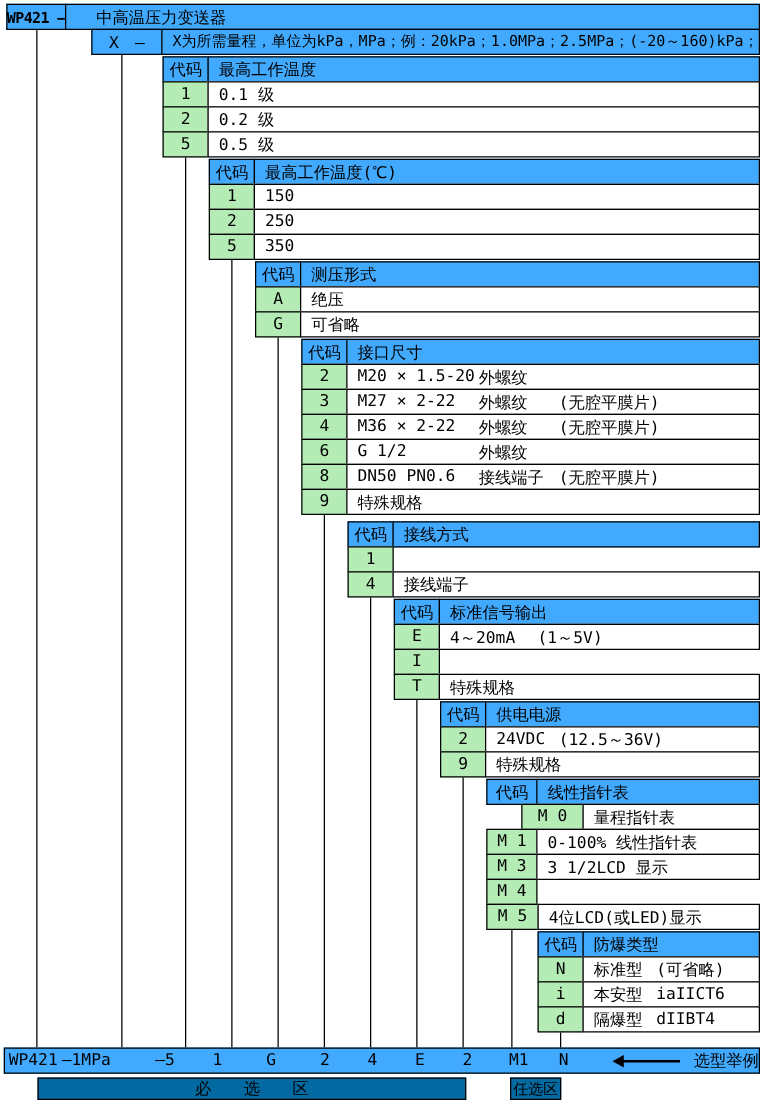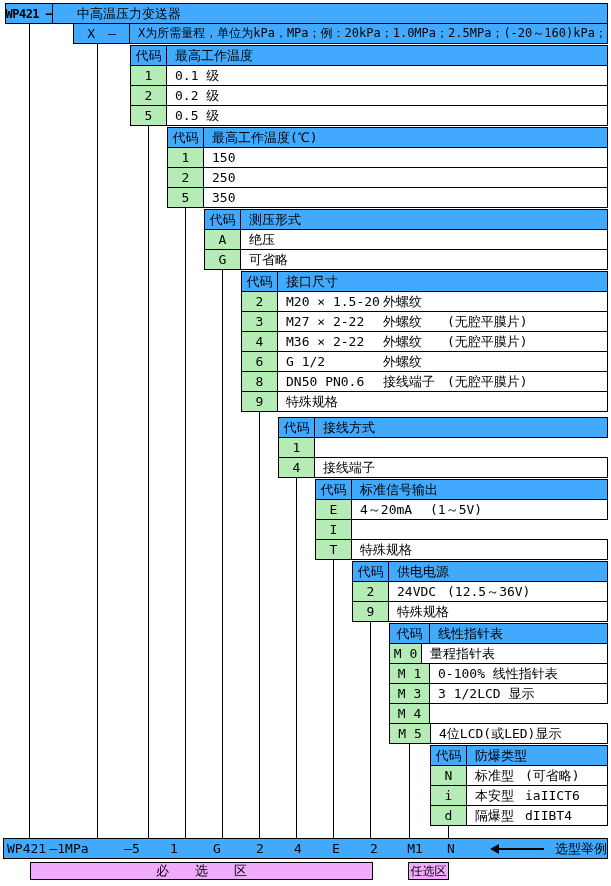--- a/index.html
+++ b/index.html
@@ -40,21 +40,21 @@
   #example .model { transform:none; left:3px; }
   .arrow-line { position:absolute; top:9px; height:2px; background:#000; }
   .arrow-head {
     position:absolute; top:5px; width:0; height:0;
     border-top:5px solid transparent; border-bottom:5px solid transparent;
     border-right:9px solid #000;
   }
   .zone {
     position:absolute; top:862px; height:18px; border:1px solid #000;
     display:flex; align-items:center; justify-content:center;
-    white-space:nowrap; background:#f0abfc;
+    white-space:nowrap; background:#0369a1;
   }
   #zone-mandatory { left:30px; width:343px; }
   #zone-optional  { left:408px; width:41px; font-size:12px; }
 </style>
 </head>
 <body>
 
 <div id="stage">
 
   <div class="sec" style="left:5px;top:3px;width:603px;">
@@ -250,21 +250,21 @@
         </div>
     </div>
   </div>
 
   <div class="sec" style="left:389px;top:623px;width:219px;">
     <div class="row hd">
       <div class="c" style="width:41px;">代码</div>
       <div class="d">线性指针表</div>
     </div>
     <div class="row">
-      <div class="c" style="width:33px;">M 0</div>
+      <div class="c" style="width:50px;margin-left:28px;">M 0</div>
       <div class="d">
           <span class="t1">量程指针表</span>
         </div>
     </div>
     <div class="row">
       <div class="c" style="width:41px;">M 1</div>
       <div class="d">
           <span class="t1">0-100% 线性指针表</span>
         </div>
     </div>

